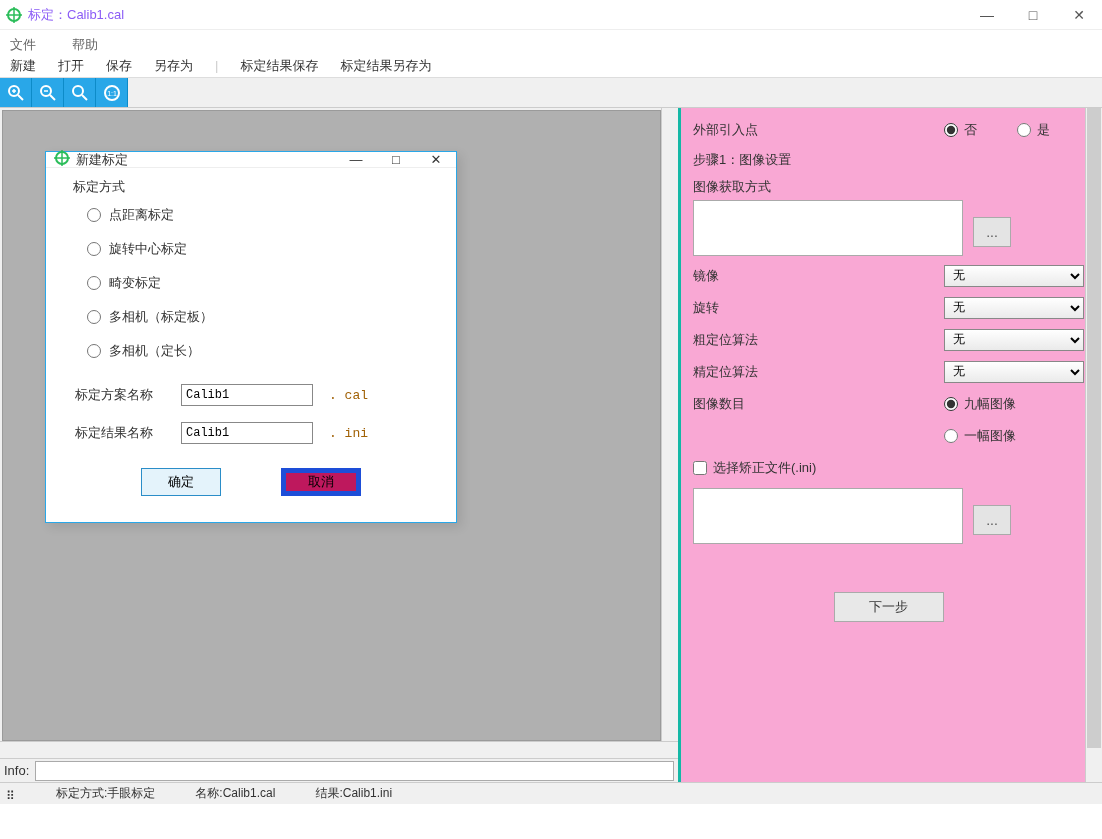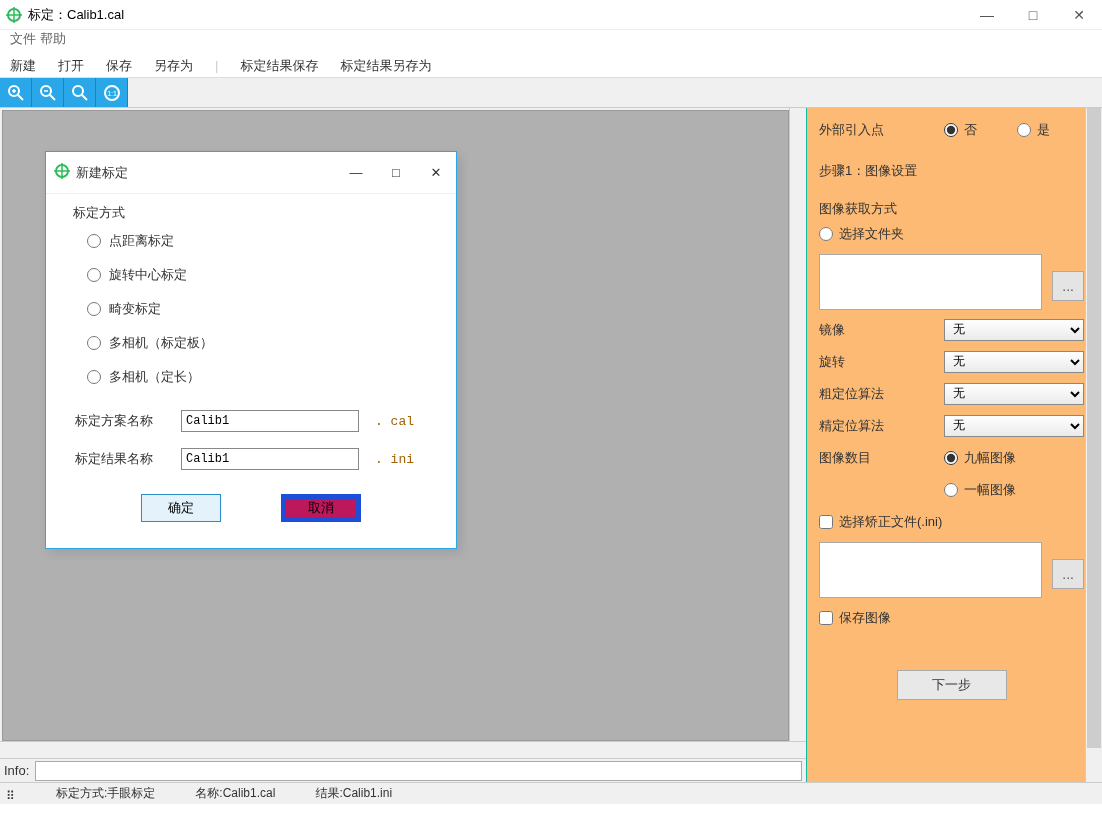--- a/index.html
+++ b/index.html
@@ -1,73 +1,73 @@
 <!DOCTYPE html>
 <html><head>
 <meta charset="utf-8">
 <style>
   * { box-sizing: border-box; margin: 0; padding: 0; }
   body { font-family: "Microsoft YaHei", sans-serif; font-size: 13px; color: #333; background: #fff; width: 1102px; height: 839px; overflow: hidden; }
 
   .titlebar { height: 30px; display: flex; align-items: center; padding-left: 6px; background: #fff; border-bottom: 1px solid #eee; }
   .titlebar .icon { width: 16px; height: 16px; margin-right: 6px; display: flex; align-items: center; justify-content: center; }
-  .titlebar .title { color: #000000; font-size: 13px; }
+  .titlebar .title { color: #8b5cf6; font-size: 13px; }
   .titlebar .wctrls { margin-left: auto; display: flex; }
   .titlebar .wctrls div { width: 46px; height: 30px; display: flex; align-items: center; justify-content: center; color: #555; font-size: 14px; }
 
-  .menubar { height: 24px; display: flex; align-items: flex-start; padding-left: 10px; gap: 4px; color: #666; font-size: 13px; }
+  .menubar { height: 24px; display: flex; align-items: flex-end; padding-left: 10px; gap: 36px; color: #666; font-size: 13px; }
 
   .toolbar-text { height: 24px; display: flex; align-items: center; padding-left: 10px; gap: 22px; color: #333; font-size: 13px; border-bottom: 1px solid #ddd; }
   .toolbar-text .sep { color: #ccc; }
 
   .toolbar-icons { height: 30px; background: #f0f0f0; display: flex; align-items: stretch; border-bottom: 1px solid #ccc; }
   .toolbar-icons .tbtn { width: 32px; display: flex; align-items: center; justify-content: center; background: #29a7e8; border-right: 1px solid #0d8bc8; }
 
   .main-row { display: flex; height: 674px; }
   .canvas-wrap { flex: 1; position: relative; display: flex; flex-direction: column; background: #f0f0f0; }
   .canvas { flex: 1; margin: 2px 0 0 2px; background: #b0b0b0; position: relative; border: 1px solid #9a9a9a; }
   .vscroll { width: 17px; background: #f0f0f0; border-left: 1px solid #ccc; position: relative; }
   .hscroll { height: 17px; background: #f0f0f0; border-top: 1px solid #ccc; }
   .canvas-body { display: flex; flex: 1; }
 
   .info-row { height: 24px; display: flex; align-items: center; padding: 10px 4px; border-top: 1px solid #ccc; gap: 6px; }
   .info-row input { flex: 1; height: 20px; border: 1px solid #aaa; padding: 0 4px; font-size: 12px; }
 
   .statusbar { height: 22px; display: flex; align-items: center; padding-left: 6px; gap: 40px; font-size: 12px; color: #333; background: #f0f0f0; border-top: 1px solid #ccc; }
   .statusbar .grip { width: 10px; height: 10px; }
 
-  .side { width: 296px; background: #fdba74; border-left: 1px solid #14b8a6; overflow-y: auto; position: relative; padding: 10px 18px 10px 12px; }
+  .side { width: 424px; background: #f9a8d4; border-left: 3px solid #14b8a6; overflow-y: auto; position: relative; padding: 10px 18px 10px 12px; }
   .side-inner { height: 680px; }
   .side .row { display: flex; align-items: center; margin-bottom: 8px; min-height: 24px; }
   .side .lbl { flex: 1; }
   .side .ctrl { width: 140px; }
   .side select, .side input[type=text] { width: 100%; height: 22px; border: 1px solid #888; background: linear-gradient(#fff,#eaeaea); font-family: Consolas,"Courier New",monospace; font-size: 12px; padding: 0 4px; }
   .side .bigbox { width: 270px; height: 56px; border: 1px solid #aaa; background: #fff; margin-bottom: 8px; }
   .side .browse { width: 38px; height: 30px; border: 1px solid #aaa; background: #e4e4e4; display: flex; align-items: center; justify-content: center; font-size: 14px; color: #555; }
   .side .boxrow { display: flex; gap: 10px; align-items: center; }
   .radiogrp { display: flex; gap: 40px; }
   .side label.rb, .side label.cb { display: flex; align-items: center; gap: 6px; }
-  .side .heading { margin: 20px 0 4px; }
+  .side .heading { margin: 9px 0 4px; }
   .nextbtn { width: 110px; height: 30px; border: 1px solid #aaa; background: #e8e8e8; display: flex; align-items: center; justify-content: center; margin: 40px auto 0; }
   .side-scroll { position: absolute; right: 0; top: 0; width: 17px; height: 100%; background: #f0f0f0; border-left: 1px solid #ccc; }
   .side-scroll .thumb { position: absolute; left: 1px; right: 1px; top: 0; height: 640px; background: #cdcdcd; }
 
   
   .dialog { position: absolute; left: 42px; top: 40px; width: 412px; background: #fff; border: 1px solid #29a7e8; box-shadow: 4px 4px 10px rgba(0,0,0,.1); }
-  .dlg-title { height: 42px; display: flex; align-items: center; padding-left: 8px; border-bottom: 1px solid #eee; text-align: right; }
+  .dlg-title { height: 16px; display: flex; align-items: center; padding-left: 8px; border-bottom: 1px solid #eee; text-align: right; }
   .dlg-title .t { margin-left: 6px; }
   .dlg-title .wctrls { margin-left: auto; display: flex; }
   .dlg-title .wctrls div { width: 40px; height: 30px; display: flex; align-items: center; justify-content: center; color: #333; font-size: 13px; }
   .dlg-body { padding: 10px 27px 18px; }
   .fieldset-lbl { margin-bottom: 10px; }
   .opts { padding-left: 14px; display: flex; flex-direction: column; gap: 16px; margin-bottom: 24px; }
   .opts label { display: flex; align-items: center; gap: 8px; }
   .namerow { display: flex; align-items: center; gap: 16px; margin-bottom: 16px; padding-left: 2px; }
   .namerow .nl { width: 90px; }
-  .namerow input { width: 178px; height: 22px; border: 1px solid #888; font-family: Consolas,"Courier New",monospace; font-size: 12px; padding: 0 4px; }
+  .namerow input { width: 132px; height: 22px; border: 1px solid #888; font-family: Consolas,"Courier New",monospace; font-size: 12px; padding: 0 4px; }
   .namerow .ext { font-family: Consolas,"Courier New",monospace; color: #a16207; }
   .dlg-btns { display: flex; gap: 60px; justify-content: center; padding: 8px 0; }
   .dlg-btns button { width: 80px; height: 28px; border: 1px solid #2a8dc8; background: #e4f3fb; font-size: 13px; }
   .dlg-btns button.plain { border: 5px solid #1d4ed8; background: #be185d; }
   input[type=radio], input[type=checkbox] { width: 14px; height: 14px; accent-color: #333; }
 </style>
 </head>
 <body>
 
 <div class="titlebar">
@@ -210,26 +210,20 @@
               <span>否</span>
             </label>
         <label class="rb">
               <input type="radio" name="ep" style="">
               <span>是</span>
             </label>
       </div>
     </div>
     <div class="heading">步骤1：图像设置</div>
     <div class="heading">图像获取方式</div>
-    <div class="row">
-      <label class="rb lbl">
-            <input type="radio" name="acq" style="">
-            <span>选择文件夹</span>
-          </label>
-    </div>
     <div class="boxrow">
       <div class="bigbox"></div>
       <div class="browse">...</div>
     </div>
     <div class="row">
           <span class="lbl">镜像</span>
           <div class="ctrl"><select><option>无</option></select></div>
         </div>
     <div class="row">
           <span class="lbl">旋转</span>
@@ -260,26 +254,20 @@
     <div class="row">
       <label class="cb">
             <input type="checkbox" style="">
             <span>选择矫正文件(.ini)</span>
           </label>
     </div>
     <div class="boxrow">
       <div class="bigbox"></div>
       <div class="browse">...</div>
     </div>
-    <div class="row">
-      <label class="cb">
-            <input type="checkbox" style="">
-            <span>保存图像</span>
-          </label>
-    </div>
     <div class="nextbtn">下一步</div>
     </div>
     <div class="side-scroll">
         <div class="thumb"></div>
       </div>
   </div>
 </div>
 
 <div class="statusbar">
   <span class="grip">⠿</span>

